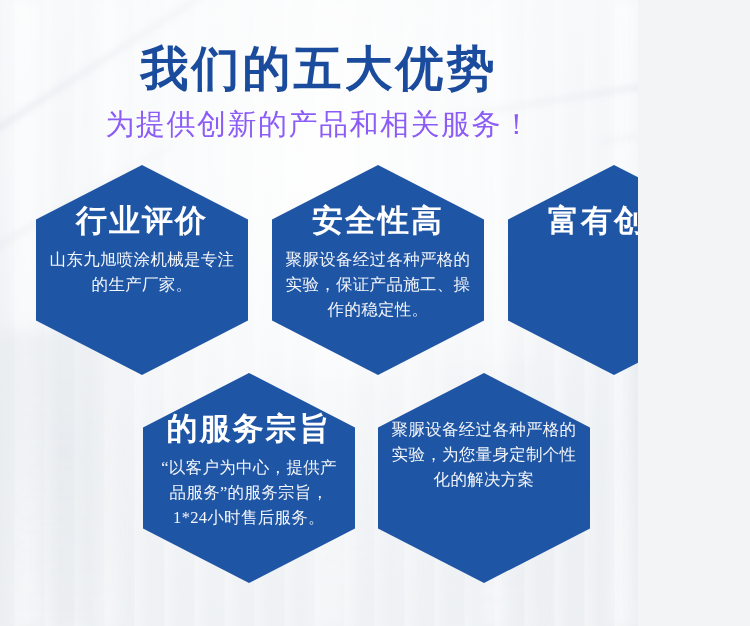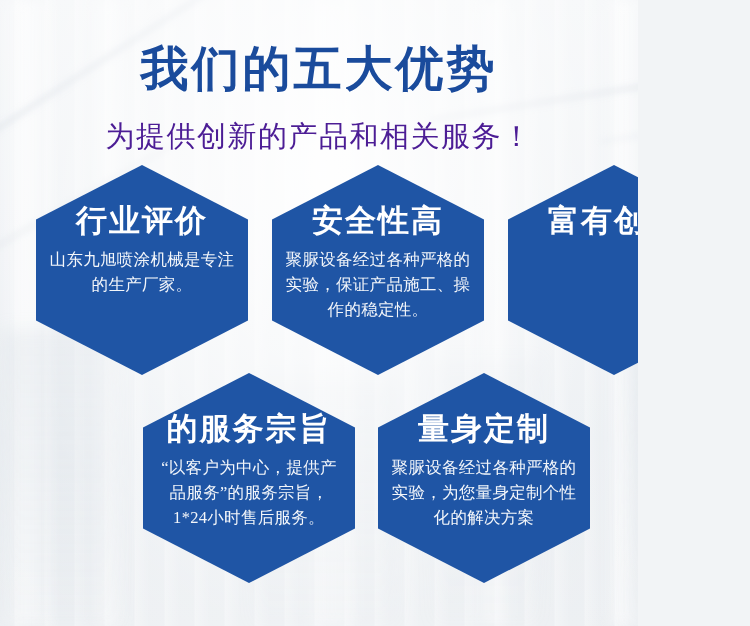--- a/index.html
+++ b/index.html
@@ -94,24 +94,24 @@
   .main-title {
     font-size: 48px;
     line-height: 62px;
     font-weight: bold;
     color: #1a4b9c;
     letter-spacing: 3px;
     font-family: "Liberation Serif", "DejaVu Serif", serif;
     text-shadow: 0 1px 1px rgba(255,255,255,0.9);
   }
   .sub-title {
-    margin-top: 18px;
+    margin-top: 6px;
     font-size: 29px;
     line-height: 36px;
-    color: #4c1d95;
+    color: #8b5cf6;
     letter-spacing: 1.5px;
     font-family: "Liberation Serif", "DejaVu Serif", serif;
     text-shadow: 0 1px 1px rgba(255,255,255,0.9);
   }
 
   
   .hex {
     position: absolute;
     background: #1f55a5;
     clip-path: polygon(50% 0%, 100% 26%, 100% 74%, 50% 100%, 0% 74%, 0% 26%);
@@ -192,17 +192,16 @@
   <div class="hex row1 h3">
     <div class="hex-title">富有创意</div>
   </div>
 
   <div class="hex row2 h4">
     <div class="hex-title">的服务宗旨</div>
     <div class="hex-body">“以客户为中心，提供产品服务”的服务宗旨，1*24小时售后服务。</div>
   </div>
 
   <div class="hex row2 h5">
-    <div class="hex-title">量身定制</div>
     <div class="hex-body">聚脲设备经过各种严格的实验，为您量身定制个性化的解决方案</div>
   </div>
 
 </div>
 
 </body></html>

